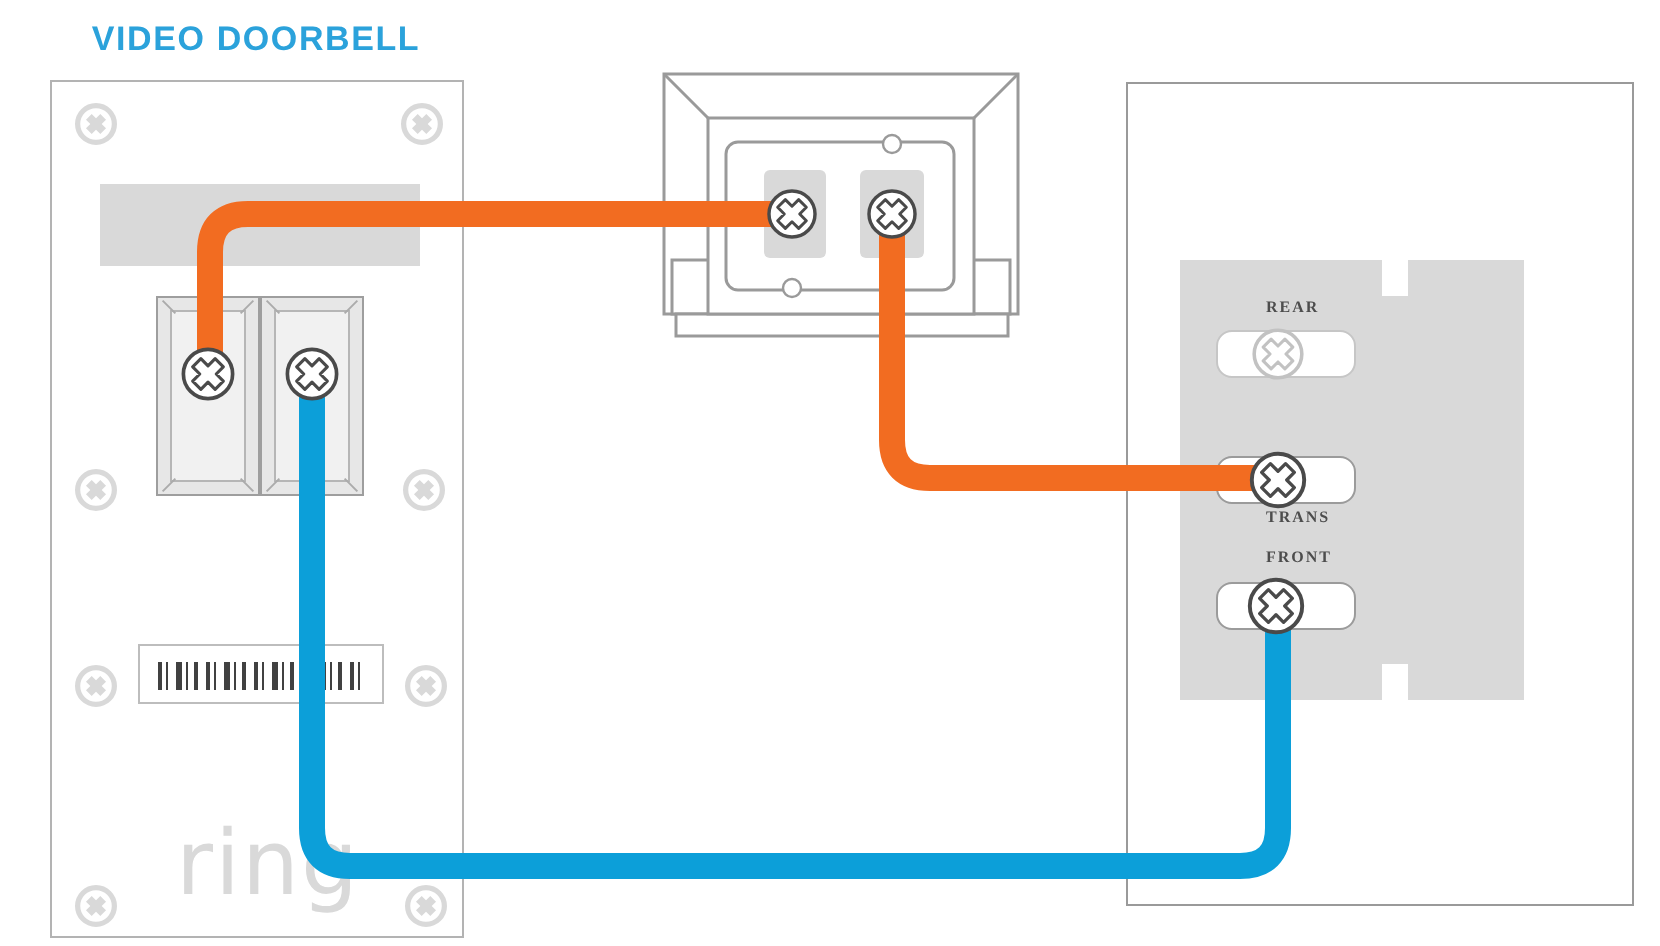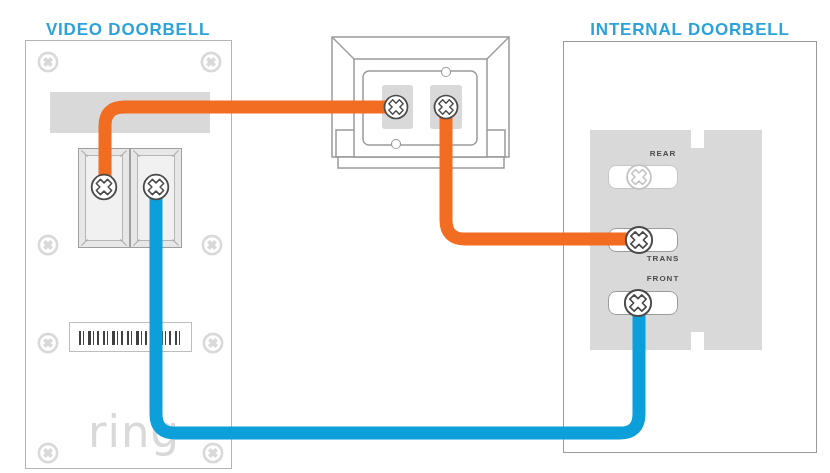--- a/index.html
+++ b/index.html
@@ -2,21 +2,21 @@
 <html><head>
 <meta charset="utf-8">
 <style>
   html,body{margin:0;padding:0;background:#fff;}
   #stage{
     position:relative;width:830px;height:473px;overflow:hidden;
     background:#fff;font-family:"Liberation Sans",sans-serif;
   }
   
   .title{
-    position:absolute;top:19px;height:22px;line-height:22px;
+    position:absolute;top:9px;height:22px;line-height:22px;
     color:#2BA2DB;font-weight:700;letter-spacing:.8px;text-align:center;
     white-space:nowrap;
   }
   .title-video{left:28px;width:200px;font-size:17px;}
   .title-transformer{left:345px;width:150px;font-size:15px;}
   .title-internal{left:590px;width:200px;font-size:17px;}
   
   .panel{position:absolute;background:#fff;border:1.5px solid #b3b3b3;box-sizing:border-box;}
   #video-panel{left:25px;top:40px;width:207px;height:429px;}
   #internal-panel{left:563px;top:41px;width:254px;height:412px;border-color:#9a9a9a;}
@@ -52,38 +52,37 @@
   #ring-logo{position:absolute;left:88px;top:408px;width:84px;height:52px;
     color:#d9d9d9;font-size:45px;line-height:48px;text-align:center;
     font-family:"DejaVu Sans",sans-serif;font-weight:400;letter-spacing:1px;}
   
   .term-pill{position:absolute;left:608px;width:70px;height:24px;background:#fff;
     border:1.5px solid #9b9b9b;border-radius:8px;box-sizing:border-box;}
   .term-pill.inactive{border-color:#c6c6c6;}
   #pill-rear{top:165px;}
   #pill-trans{top:228px;}
   #pill-front{top:291px;}
-  .term-label{position:absolute;left:633px;width:60px;text-align:center;
-    font-size:8px;font-weight:700;color:#4d4d4d;letter-spacing:1px;}
+  .term-label{position:absolute;left:633px;width:60px;
+    font-size:8px;font-weight:700;color:#4d4d4d;letter-spacing:1px;font-family:Liberation Serif, serif;}
   #label-rear{top:149px;}
   #label-trans{top:211px;margin-top:43px;}
   #label-front{top:274px;}
   
   svg{position:absolute;left:0;top:0;}
   .screw-dark{color:#4a4a4a;}
   .screw-light{color:#c2c2c2;}
   .screw-corner{color:#d9d9d9;}
 </style>
 </head>
 <body>
 
 <div id="stage">
 
   <div class="title title-video">VIDEO DOORBELL</div>
-  <div class="title title-internal">INTERNAL DOORBELL</div>
 
   <div id="video-panel" class="panel"></div>
   <div id="video-label-plate" class="gray-plate"></div>
 
   <div id="tblock-left" class="tblock">
     <div class="tblock-inner"></div>
     <div class="diag tl"></div>
       <div class="diag tr"></div>
       <div class="diag bl"></div>
       <div class="diag br"></div>

